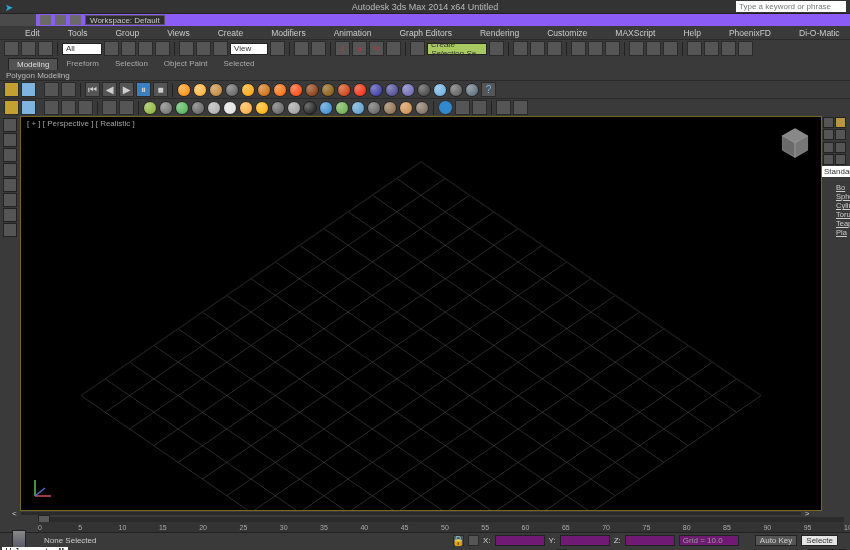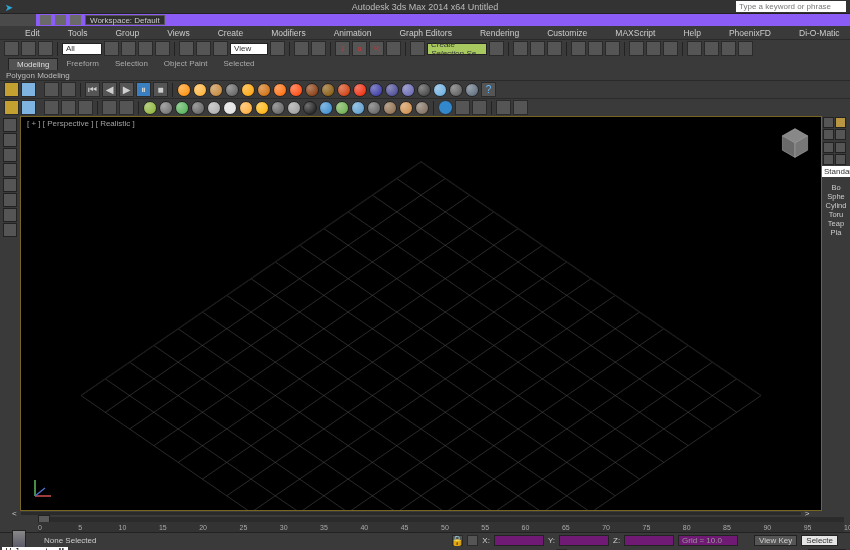--- a/index.html
+++ b/index.html
@@ -47,21 +47,21 @@
 .axis-gizmo { position:absolute; bottom:8px; left:8px; width:30px; height:30px; }
 
 .grid3d { position:absolute; inset:0; }
 .grid3d svg { width:100%; height:100%; }
 
 .right-panel { width: 28px; background:#3a3a3a; display:flex; flex-direction:column; font-size:8px; }
 .cmd-tabs { display:flex; flex-wrap:wrap; gap:1px; padding:1px; }
 .ctab { width:11px; height:11px; background:#555; border:1px solid #222; }
 .ctab.active { background:#b89642; }
 .rp-label { background:#fff; color:#333; padding:1px 2px; font-size:8px; }
-.rp-item { color:#ccc; padding:0 1px; font-size:7.5px; text-align:center; }
+.rp-item { color:#ccc; padding:0 14px; font-size:7.5px; text-align:left;text-decoration:underline; }
 
 
 .timebar { height: 16px; background:#3a3a3a; display:flex; align-items:flex-start; position:relative; padding-left:38px; padding-right:6px; padding-top:1px; flex-direction:column; }
 .time-slider-track { height:5px; width:100%; background:#2b2b2b; position:relative; }
 .time-handle { position:absolute; left:0; top:-2px; width:12px; height:9px; background:#5a5a5a; border:1px solid #222; }
 .time-ruler { height:10px; width:100%; background:#333; position:relative; font-size:7px; color:#aaa; }
 .tick { position:absolute; top:2px; }
 .time-range { position:absolute; left:58px; top:-1px; font-size:7.5px; }
 
 
@@ -380,21 +380,21 @@
     <div class="tbtn tbtn-sm">🔒</div>
     <div class="tbtn tbtn-sm"></div>
     <span>X:</span>
       <div class="coord"></div>
     <span>Y:</span>
       <div class="coord"></div>
     <span>Z:</span>
       <div class="coord"></div>
     <div class="coord" style="min-width:60px">Grid = 10.0</div>
     <div style="width:8px"></div>
-    <div class="btn-label">View Key</div>
+    <div class="btn-label">Auto Key</div>
     <div class="btn-label" style="background:#e5e5e5;color:#333">Selecte</div>
   </div>
   <div class="status-r2">
     <div style="width:28px"></div>
     <span style="flex:1;color:#aaa">Click or click-and-drag to select objects</span>
     <div class="tbtn tbtn-sm"></div>
     <span style="color:#aaa">Add Time Tag</span>
     <div style="width:180px"></div>
     <div class="btn-label">Set Key</div>
   </div>

